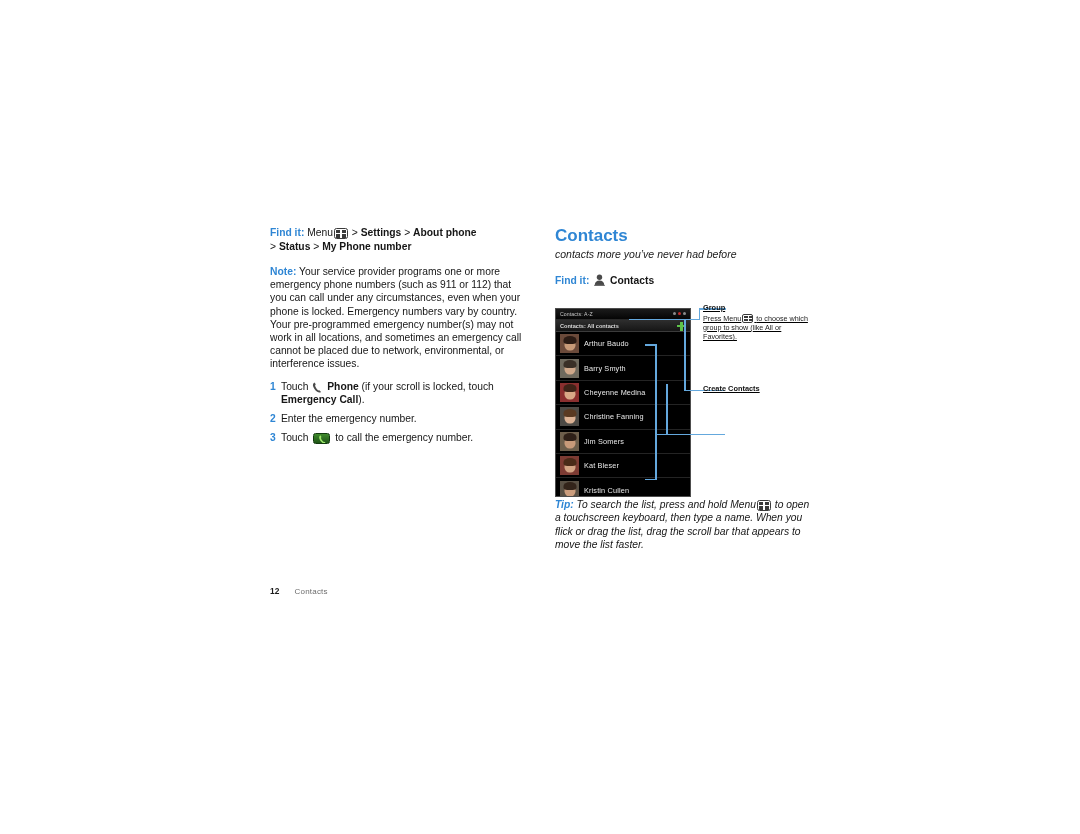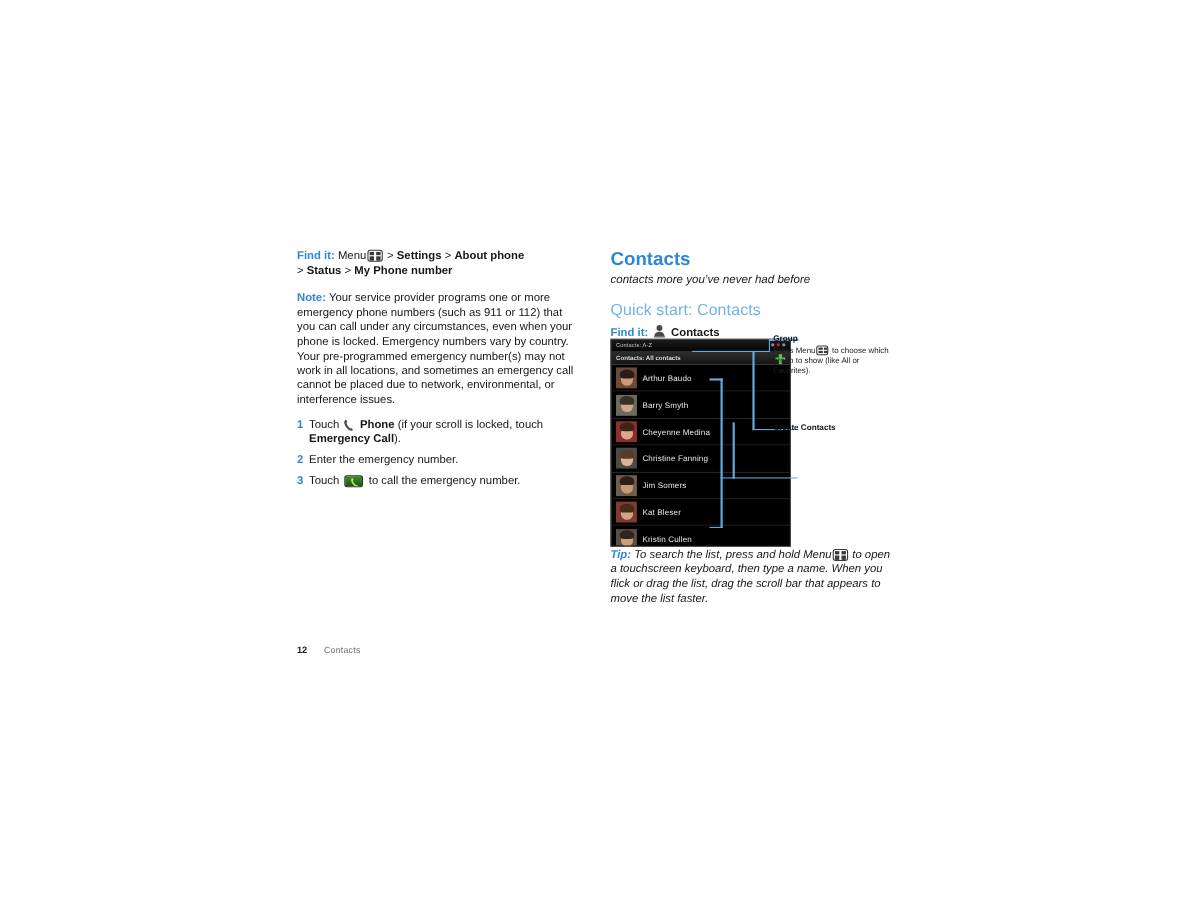--- a/index.html
+++ b/index.html
@@ -122,21 +122,21 @@
     width: 11px; height: 12px;
     margin: 0 2px;
     vertical-align: -2px;
   }
   .ico-person svg { display:block; }
 
   
   .shot {
     position: absolute;
     left: 0px; top: 82px;
-    width: 164px; height: 189px;
+    width: 136px; height: 189px;
     background: #000;
     border: 1.5px solid #4d4d4d;
     overflow: hidden;
     text-align: center;
   }
   .shot-statusbar {
     height: 11px;
     background: linear-gradient(#1b1b1b,#050505);
     border-bottom: 1px solid #2a2a2a;
     display: flex;
@@ -208,21 +208,21 @@
     transform: translateX(-50%);
   }
   .cname {
     color: #e8e8e8;
     font-size: 7.3px;
     letter-spacing: .15px;
     white-space: nowrap;
   }
 
   
-  .callout { position: absolute; width: 106px; }
+  .callout { position: absolute; width: 106px; text-decoration: underline; }
   .callout .ct {
     font-size: 7.4px;
     font-weight: bold;
     color: #111;
     line-height: 9.5px;
     margin: 0 0 1px 0;
   }
   .callout .cb {
     font-size: 7.2px;
     color: #222;
@@ -299,21 +299,20 @@
       </span>
     </div>
 
   </div>
 
   <div class="col-right">
 
     <h1 class="h-chapter">Contacts</h1>
     <p class="chapter-sub">contacts more you’ve never had before</p>
 
-    <h2 class="h-section">Quick start: Contacts</h2>
 
     <p class="finditline" style="margin-bottom:4px;">
       <span class="lbl-findit">Find it:</span>
       <span class="ico ico-person">
         <svg width="11" height="12" viewBox="0 0 11 12">
           <circle cx="5.5" cy="3.2" r="2.7" fill="#4a4a4a"></circle>
           <path d="M0.8 11.2 C0.8 8.2 2.8 6.6 5.5 6.6 C8.2 6.6 10.2 8.2 10.2 11.2 Z" fill="#4a4a4a"></path>
           <rect x="0.2" y="10.8" width="10.6" height="1.2" fill="#6b6b6b"></rect>
         </svg>
       </span>

